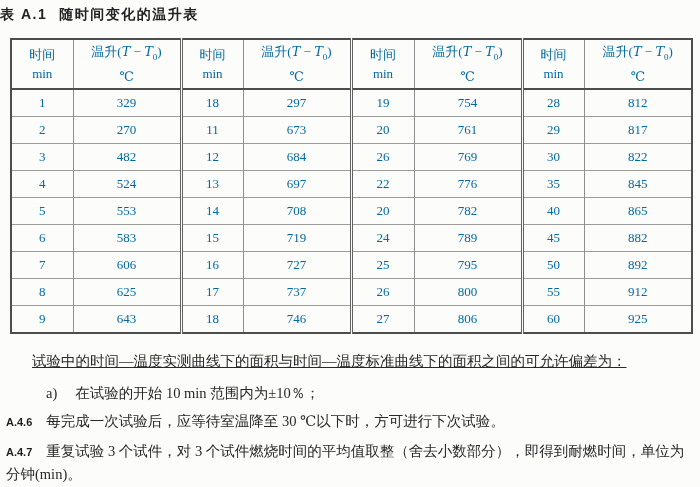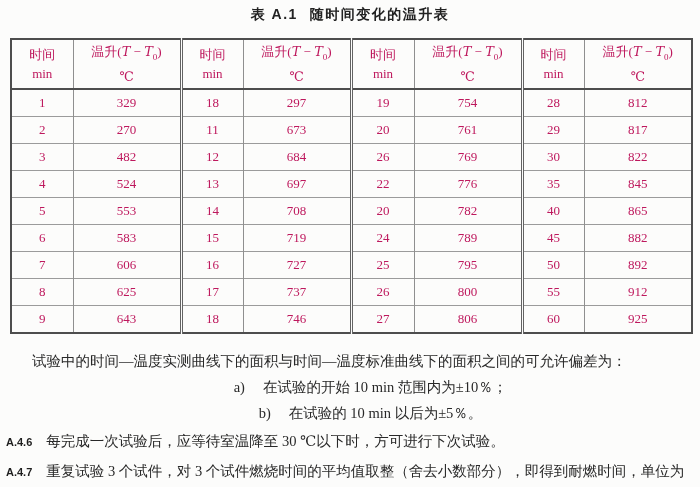--- a/index.html
+++ b/index.html
@@ -4,52 +4,52 @@
 <style>
   html,body { margin:0; padding:0; }
   .page {
     position:relative; width:700px; height:487px;
     background:#fcfcfb; overflow:hidden;
     font-family:"Liberation Serif","DejaVu Serif",serif;
     color:#2f2f2f;
   }
   .doc-title {
     position:absolute; top:6px; left:0; width:100%;
-    text-align:center; font-weight:bold; font-size:14px;
+    font-weight:bold; font-size:14px;
     font-family:"Liberation Sans","DejaVu Sans",sans-serif;
     letter-spacing:1.5px; color:#222;
   }
   .doc-title .t-gap { margin-left:12px; }
 
   table.rise-table {
     position:absolute; top:38px; left:10px; width:681px;
     border-collapse:collapse; table-layout:fixed;
-    font-size:13px; color:#be185d;
+    font-size:13px; color:#0369a1;
     border:2px solid #4d4d4d;
   }
   .rise-table th, .rise-table td {
     padding:0; text-align:center; font-weight:normal;
     border-left:1px solid #8f8f8f;
   }
   .rise-table th:first-child, .rise-table td:first-child { border-left:none; }
   .rise-table .grp { border-left:3px double #636363; }
   .rise-table thead th {
     height:48px; vertical-align:middle;
     border-bottom:2px solid #4d4d4d; line-height:19px;
   }
   .rise-table tbody td { height:26px; border-top:1px solid #9b9b9b; }
   .rise-table .tvar { font-style:italic; font-family:"DejaVu Serif",serif; }
   .rise-table sub { font-size:9px; }
 
   .notes {
     position:absolute; top:351px; left:6px; width:689px;
     font-size:14.5px; line-height:20px; color:#282828;
   }
-  .note-intro { padding-left:26px; }
-  .note-item { padding-left:40px; margin-top:6px;text-align:center; }
+  .note-intro { padding-left:26px;text-decoration:underline; }
+  .note-item { padding-left:40px; margin-top:12px; }
   .note-item .ilabel { margin-right:18px; }
   .note-clause { margin-top:7px; line-height:22px; }
   .clabel {
     font-family:"Liberation Sans","DejaVu Sans",sans-serif;
     font-weight:bold; font-size:11px; color:#1e1e1e;
     margin-right:14px;
   }
 </style>
 </head>
 <body>
@@ -199,23 +199,20 @@
           <td>925</td>
       </tr>
     </tbody>
   </table>
 
   <div class="notes">
     <div class="note-intro">试验中的时间—温度实测曲线下的面积与时间—温度标准曲线下的面积之间的可允许偏差为：</div>
     <div class="note-item">
       <span class="ilabel">a)</span><span>在试验的开始 10 min 范围内为±10％；</span>
     </div>
-    <div class="note-item">
-      <span class="ilabel">b)</span><span>在试验的 10 min 以后为±5％。</span>
-    </div>
     <div class="note-clause">
       <span class="clabel">A.4.6</span><span>每完成一次试验后，应等待室温降至 30 ℃以下时，方可进行下次试验。</span>
     </div>
     <div class="note-clause">
       <span class="clabel">A.4.7</span><span>重复试验 3 个试件，对 3 个试件燃烧时间的平均值取整（舍去小数部分），即得到耐燃时间，单位为分钟(min)。</span>
     </div>
   </div>
 
 </div>
 

